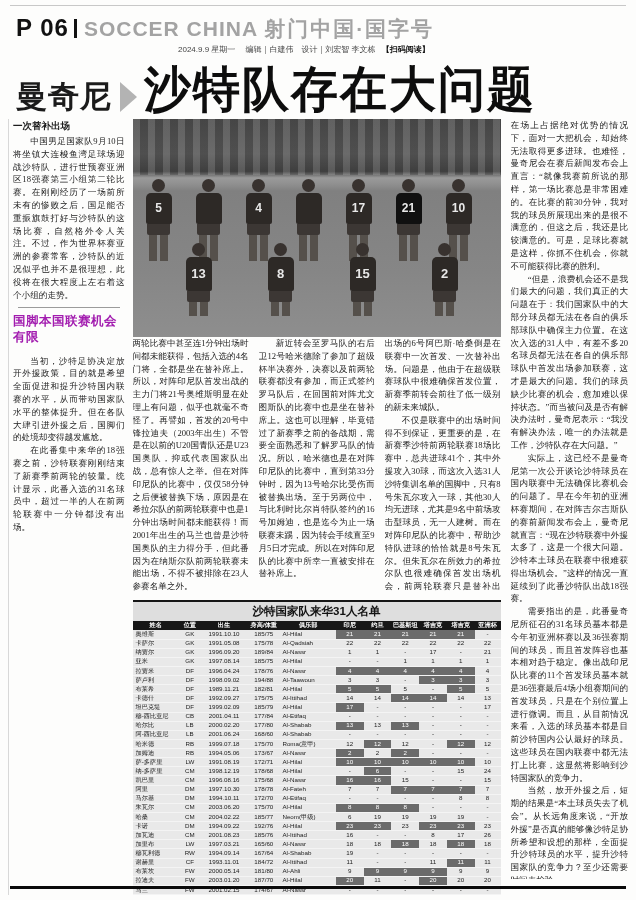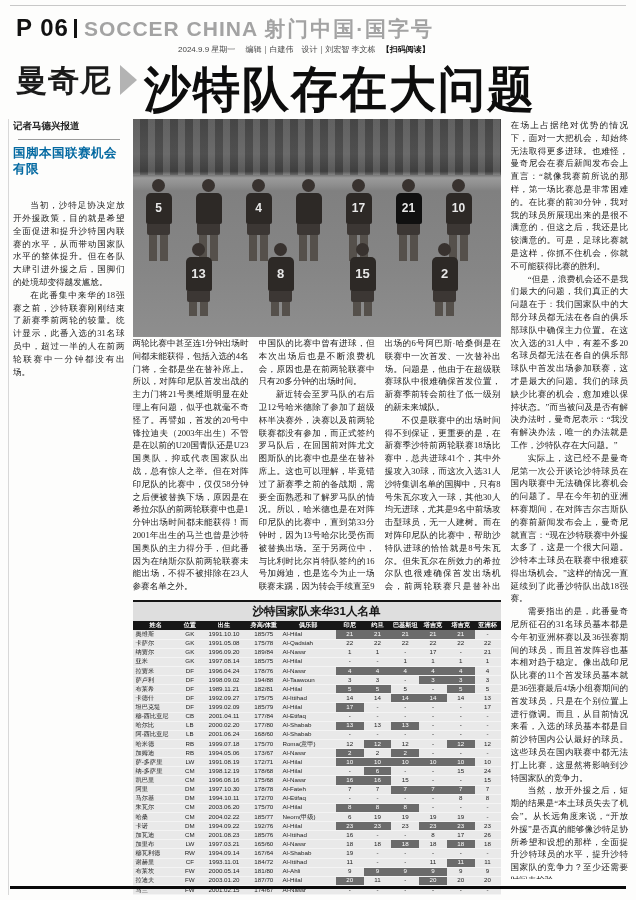--- a/index.html
+++ b/index.html
@@ -10,41 +10,41 @@
   
   .masthead{margin:8px 14px 0 16px;white-space:nowrap;}
   .masthead .pno{font:900 24px "Liberation Sans",sans-serif;color:#111;letter-spacing:1px;}
   .masthead .bar{display:inline-block;width:3px;height:19px;background:#111;margin:0 7px -2px 5px;}
   .masthead .sec-en,.masthead .sec-cn{font:800 21px "Liberation Sans",sans-serif;color:#a3a3a3;letter-spacing:1px;}
   .masthead .sec-cn{margin-left:6px;letter-spacing:2px;}
   .dateline{margin:1px 0 0 178px;font:8px "Liberation Sans",sans-serif;color:#444;}
   .dateline .badge{font-weight:700;color:#111;margin-left:4px;}
 
   
-  .headrow{display:flex;align-items:flex-start;margin:10px 10px 7px 16px;}
+  .headrow{display:flex;align-items:flex-end;margin:10px 10px 7px 16px;}
   .kicker{font:900 31px/1 "Liberation Sans",sans-serif;color:#1b1b1b;letter-spacing:1px;}
   .arrow{width:0;height:0;border-left:17px solid #b3b3b3;border-top:15px solid transparent;
          border-bottom:15px solid transparent;margin:0 7px 0 8px;}
   .bigtitle{font:900 47px/1 "Liberation Sans",sans-serif;color:#0d0d0d;letter-spacing:2px;
             transform:scaleY(1.04);white-space:nowrap;}
 
   
   .content{display:flex;margin:2px 8px 0 8px;border-left:1px solid #d8d8d8;padding-left:4px;}
   .acol{overflow:hidden;}
   .col-left{width:112px;height:762px;margin-right:8px;}
   .col-right{width:118px;height:760px;margin-left:10px;}
   .mid{width:368px;display:flex;flex-direction:column;}
   .midcols{display:flex;height:256px;overflow:hidden;}
   .midcols .acol{width:116px;height:256px;}
   .midcols .acol + .acol{margin-left:10px;}
 
   .blk.byline{font-weight:700;font-size:9.5px;margin:1px 0 2px;}
   .blk.para,.blk.para-cont{font-size:8.6px;line-height:12.8px;text-align:justify;color:#222;}
   .blk.para{text-indent:2em;}
-  .blk.subhead{font:700 12.5px/1.25 "Liberation Serif",serif;color:#0369a1;letter-spacing:.5px;margin:6px 0 22px;}
+  .blk.subhead{font:700 12.5px/1.25 "Liberation Serif",serif;color:#a21caf;letter-spacing:.5px;margin:6px 0 9px;}
   .blk.subhead::before{content:"";display:block;height:1px;background:#9b9b9b;margin:0 5px 6px 5px;}
 
   
   .photo{position:relative;height:218px;overflow:hidden;
     background:linear-gradient(#4f4f4f 0%,#5a5a5a 16%,#474747 24%,#9a9a9a 27%,#8f8f8f 30%,
                #808080 33%,#868686 70%,#8e8e8e 100%);}
   .photo::before{content:"";position:absolute;left:0;top:0;right:0;height:56px;
     background:repeating-linear-gradient(90deg,rgba(255,255,255,.10) 0 7px,rgba(0,0,0,.12) 7px 15px);}
   .player{position:absolute;width:36px;text-align:center;}
   .player .head{width:13px;height:13px;border-radius:50%;background:#38322f;margin:0 auto 1px;}
@@ -90,21 +90,22 @@
   </div>
 
   <div class="headrow">
     <span class="kicker">曼奇尼</span>
     <span class="arrow"></span>
     <span class="bigtitle">沙特队存在大问题</span>
   </div>
 
   <div class="content">
     <div class="acol col-left">
-        <div class="blk byline">记者马德兴报道</div>
+        <div class="blk byline">一次替补出场</div>
+        <div class="blk para">中国男足国家队9月10日将坐镇大连梭鱼湾足球场迎战沙特队，进行世预赛亚洲区18强赛第三小组第二轮比赛。在刚刚经历了一场前所未有的惨败之后，国足能否重振旗鼓打好与沙特队的这场比赛，自然格外令人关注。不过，作为世界杯赛亚洲的参赛常客，沙特队的近况似乎也并不是很理想，此役将在很大程度上左右着这个小组的走势。</div>
         <div class="blk subhead">国脚本国联赛机会有限</div>
         <div class="blk para">当初，沙特足协决定放开外援政策，目的就是希望全面促进和提升沙特国内联赛的水平，从而带动国家队水平的整体提升。但在各队大肆引进外援之后，国脚们的处境却变得越发尴尬。</div>
         <div class="blk para">在此番集中来华的18强赛之前，沙特联赛刚刚结束了新赛季前两轮的较量。统计显示，此番入选的31名球员中，超过一半的人在前两轮联赛中一分钟都没有出场。</div>
       </div>
 
     <div class="mid">
       <div class="photo">
           <div class="player back" style="left: 8px;">
             <div class="head"></div>
             <div class="torso">5</div>
@@ -170,21 +171,20 @@
             <div class="torso">2</div>
             <div class="shorts"></div>
             <div class="legs"></div>
           </div>
         </div>
       <div class="midcols">
         <div class="acol">
             <div class="blk para-cont">两轮比赛中甚至连1分钟出场时间都未能获得，包括入选的4名门将，全都是坐在替补席上。所以，对阵印尼队首发出战的主力门将21号奥维斯明显在处理上有问题，似乎也就毫不奇怪了。再譬如，首发的20号中锋拉迪夫（2003年出生）不管是在以前的U20国青队还是U23国奥队，抑或代表国家队出战，总有惊人之举。但在对阵印尼队的比赛中，仅仅58分钟之后便被替换下场，原因是在希拉尔队的前两轮联赛中也是1分钟出场时间都未能获得！而2001年出生的马兰也曾是沙特国奥队的主力得分手，但此番因为在纳斯尔队前两轮联赛未能出场，不得不被排除在23人参赛名单之外。</div>
           </div>
         <div class="acol">
-            <div class="blk para-cont">中国队的比赛中曾有进球，但本次出场后也是不断浪费机会，原因也是在前两轮联赛中只有20多分钟的出场时间。</div>
             <div class="blk para">新近转会至罗马队的右后卫12号哈米德除了参加了超级杯半决赛外，决赛以及前两轮联赛都没有参加，而正式签约罗马队后，在回国前对阵尤文图斯队的比赛中也是坐在替补席上。这也可以理解，毕竟错过了新赛季之前的备战期，需要全面熟悉和了解罗马队的情况。所以，哈米德也是在对阵印尼队的比赛中，直到第33分钟时，因为13号哈尔比受伤而被替换出场。至于另两位中，与比利时比尔肖特队签约的16号加姆迪，也是迄今为止一场联赛未踢，因为转会手续直至9月5日才完成。所以在对阵印尼队的比赛中所幸一直被安排在替补席上。</div>
           </div>
         <div class="acol">
             <div class="blk para-cont">出场的6号阿巴斯·哈桑倒是在联赛中一次首发、一次替补出场。问题是，他由于在超级联赛球队中很难确保首发位置，新赛季前转会前往了低一级别的新未来城队。</div>
             <div class="blk para">不仅是联赛中的出场时间得不到保证，更重要的是，在新赛季沙特前两轮联赛18场比赛中，总共进球41个，其中外援攻入30球，而这次入选31人沙特集训名单的国脚中，只有8号朱瓦尔攻入一球，其他30人均无进球，尤其是9名中前场攻击型球员，无一人建树。而在对阵印尼队的比赛中，帮助沙特队进球的恰恰就是8号朱瓦尔。但朱瓦尔在所效力的希拉尔队也很难确保首发出场机会，前两轮联赛只是替补出场。</div>
           </div>
       </div>
       <div class="roster">
         <div class="roster-title">沙特国家队来华31人名单</div>
         <table id="roster">

